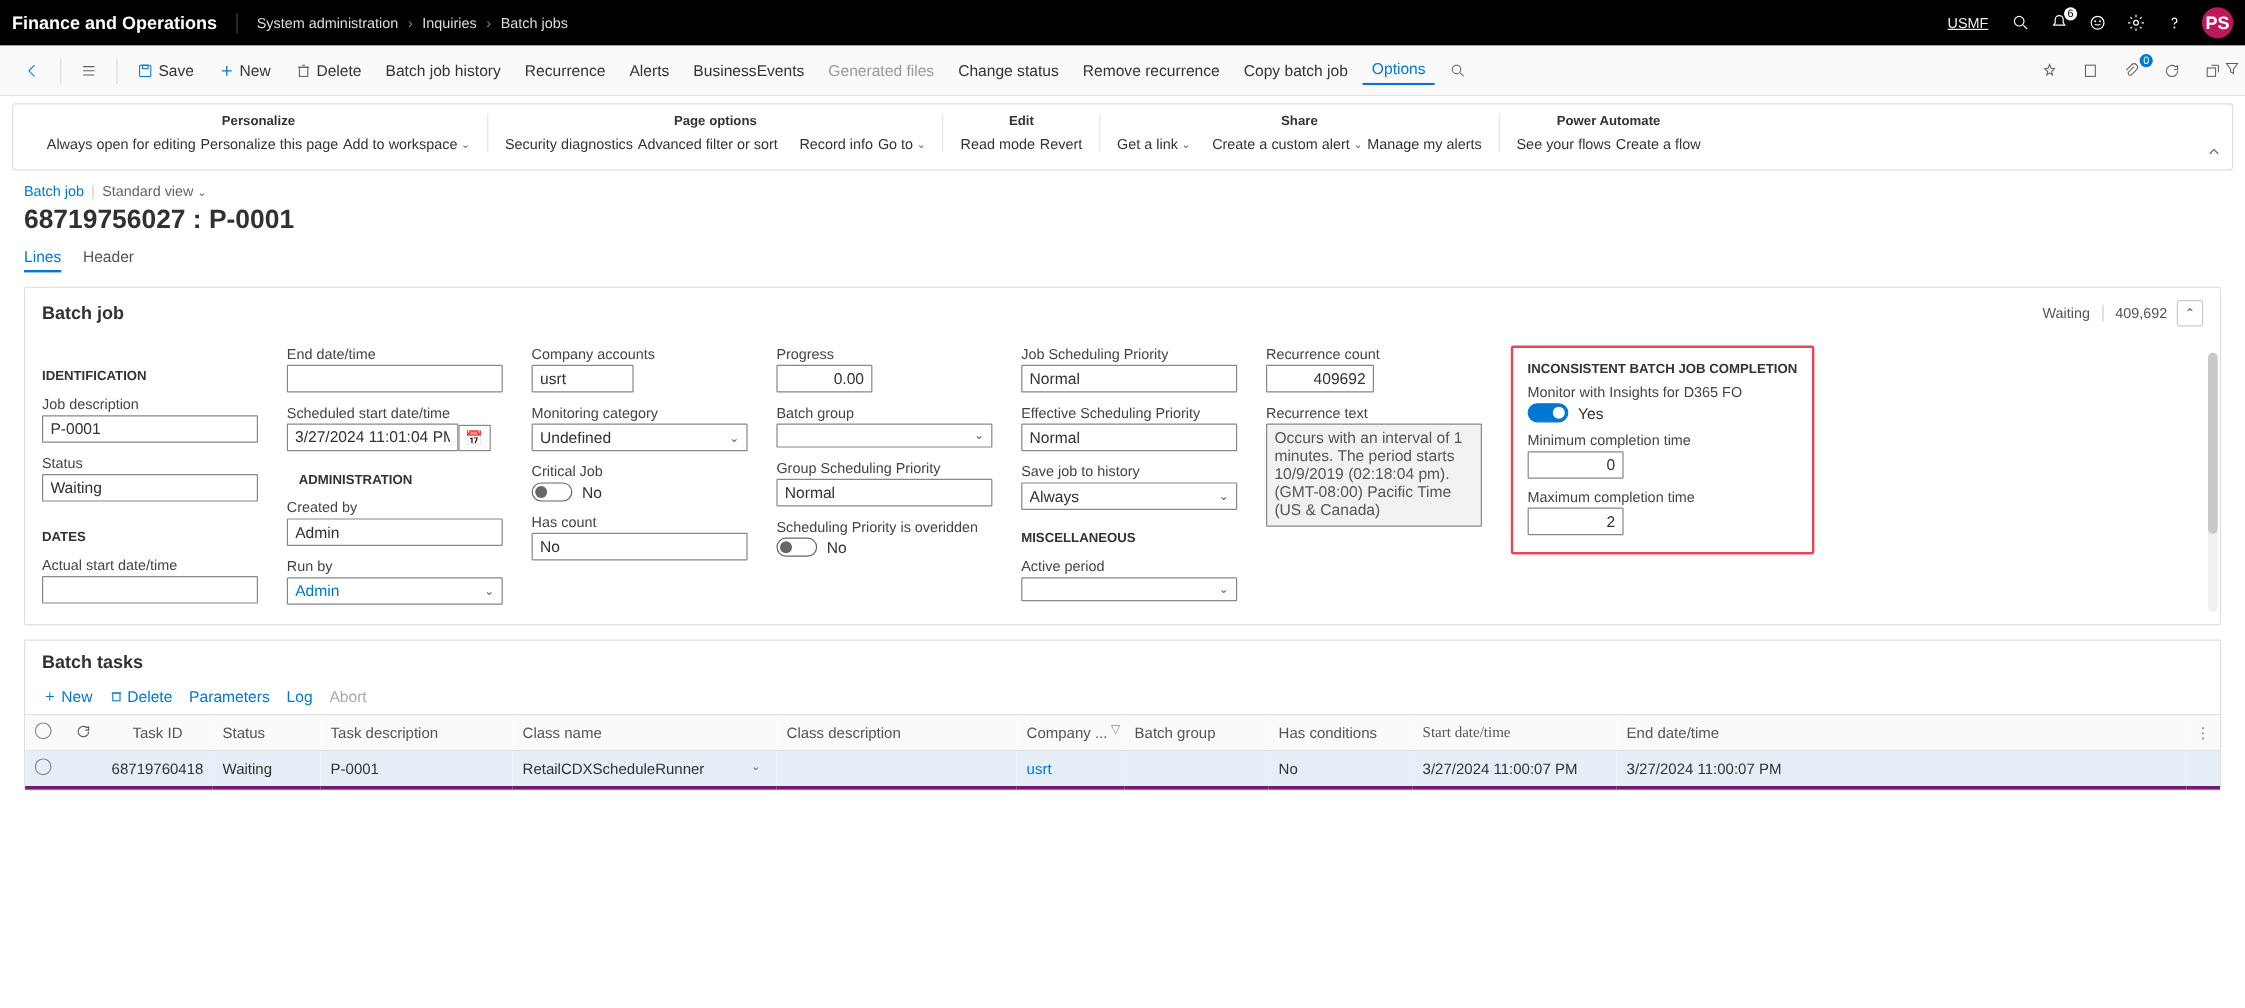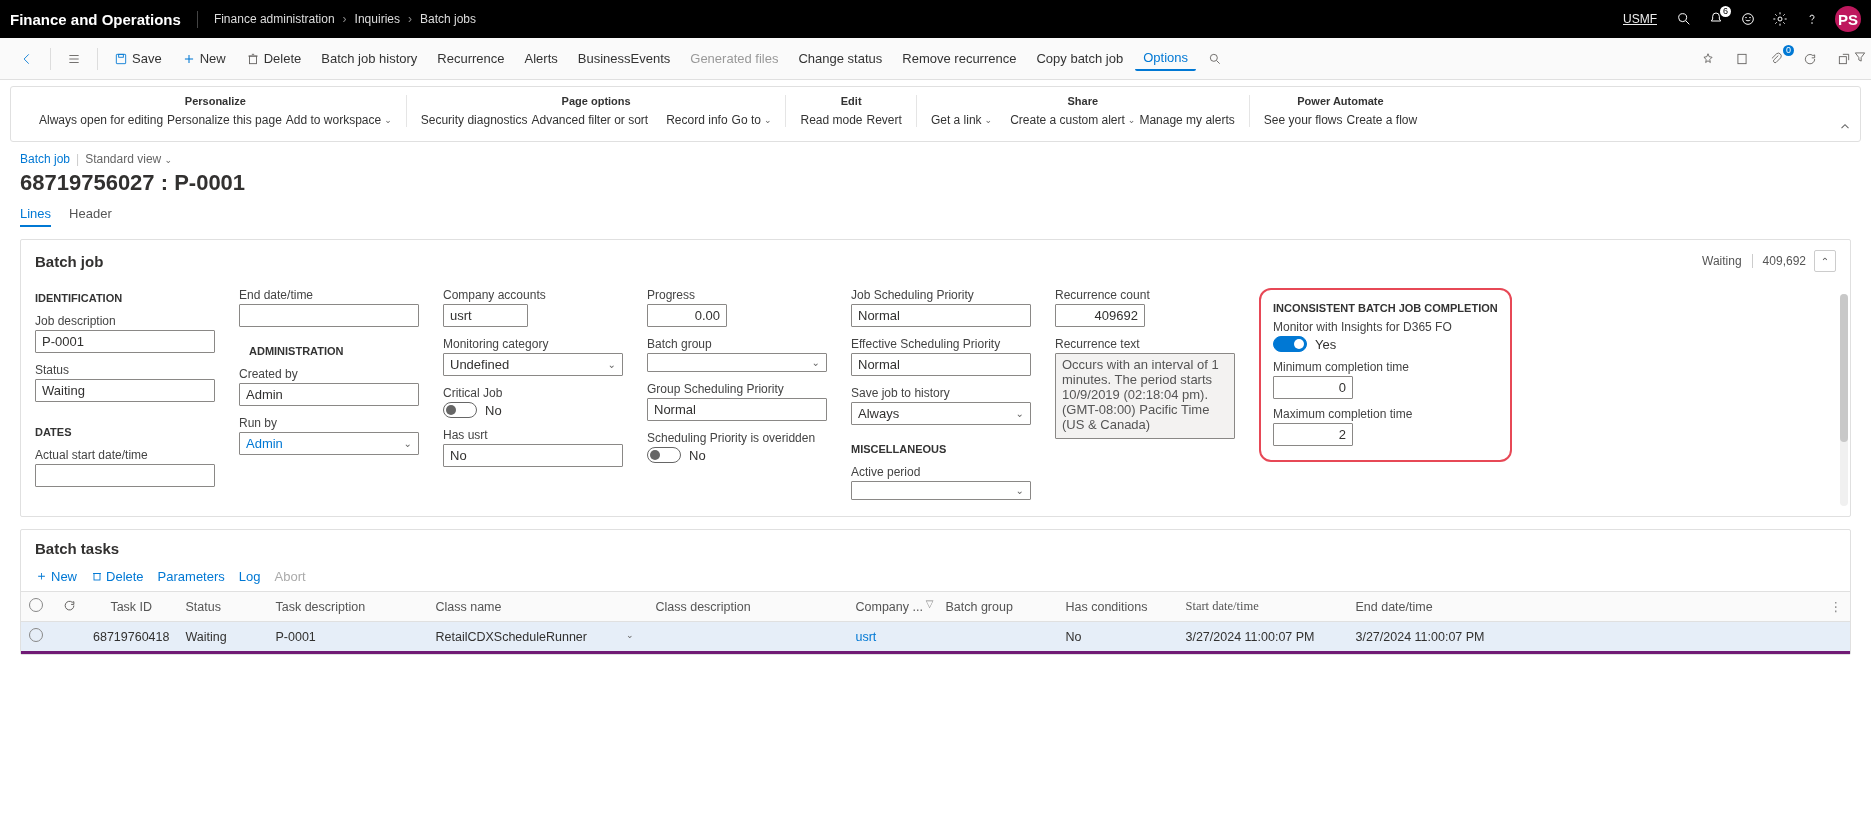--- a/index.html
+++ b/index.html
@@ -72,21 +72,21 @@
 .toggle { display: flex; align-items: center; gap: 8px; }
 .toggle .track { width: 34px; height: 16px; border-radius: 10px; background: #fff; border: 1px solid #666; position: relative; cursor: pointer; }
 .toggle .knob { width: 10px; height: 10px; border-radius: 50%; background: #666; position: absolute; top: 2px; left: 2px; }
 .toggle.on .track { background: #0078d4; border-color: #0078d4; }
 .toggle.on .knob { background: #fff; left: auto; right: 2px; }
 .toggle .lbl { font-size: 13px; }
 .numright { text-align: right; }
 textarea { height: 86px; resize: none; }
 
 
-.highlight-box { border: 2px solid #e74856; border-radius: 12px; padding: 8px 12px 14px 12px; min-width: 210px; }
+.highlight-box { border: 2px solid #e74856; border-radius: 2px; padding: 8px 12px 14px 12px; min-width: 210px; }
 
 
 .caretbox { border: 1px solid #ccc; border-radius: 2px; width: 22px; height: 22px; display: flex; align-items: center; justify-content: center; cursor: pointer; font-size: 10px; color: #555; }
 
 
 .tasks-panel { margin: 12px 20px 16px 20px; border: 1px solid #e0e0e0; border-radius: 2px; }
 .tp-head { padding: 10px 14px 6px 14px; font-weight: 600; font-size: 15px; }
 .tp-toolbar { display: flex; align-items: center; gap: 14px; padding: 4px 14px 6px 14px; font-size: 13px; }
 .tp-toolbar .lnk { color: #0078d4; cursor: pointer; display: flex; align-items: center; gap: 3px; }
 .tp-toolbar .lnk.disabled { color: #aaa; }
@@ -107,21 +107,21 @@
 .vscroll .thumb { position: absolute; left: 0; right: 0; top: 0; height: 70%; background: #c8c8c8; border-radius: 4px; }
 
 .chev-sm { font-size: 9px; color: #666; }
 </style>
 </head>
 <body>
 
 <div class="topbar">
   <div class="brand">Finance and Operations</div>
   <div class="breadcrumb">
-    <span>Finance administration</span>
+    <span>System administration</span>
     <span class="sep">›</span>
     <span>Inquiries</span>
     <span class="sep">›</span>
     <span>Batch jobs</span>
   </div>
   <div class="spacer"></div>
   <div class="right">
     <span class="entity">USMF</span>
     <span class="tb-icon">
         <svg viewBox="0 0 24 24" width="16" height="16">
@@ -337,41 +337,48 @@
     <span class="spacer"></span>
     <span class="status">Waiting</span>
     <span class="count">409,692</span>
     <span class="caretbox">⌃</span>
   </div>
   <div class="vscroll">
       <div class="thumb"></div>
     </div>
   <div class="fp-body">
 
-    <div class="fcol" style="width:180px;">
+    <div class="fcol" style="width:180px;margin-top:16px;">
       <div class="sect-label">IDENTIFICATION</div>
       <div class="fld">
         <label>Job description</label>
         <input type="text" class="w-m" value="P-0001" style="">
       </div>
       <div class="fld">
         <label>Status</label>
         <input type="text" class="w-s ro" value="Waiting" style="">
       </div>
       <div class="sect-label" style="margin-top:14px;">DATES</div>
       <div class="fld">
         <label>Actual start date/time</label>
         <input type="text" class="w-m ro" value="" style="">
       </div>
     </div>
 
     <div class="fcol" style="width:180px;">
       <div class="fld">
         <label>End date/time</label>
         <input type="text" class="w-m ro" value="" style="">
+      </div>
+      <div class="fld">
+        <label>Scheduled start date/time</label>
+        <div class="dateinput w-m">
+          <input type="text" value="3/27/2024 11:01:04 PM" style="">
+          <span class="cal">📅</span>
+        </div>
       </div>
       <div class="sect-label" style="margin-top:8px;margin-left:10px;">ADMINISTRATION</div>
       <div class="fld">
         <label>Created by</label>
         <input type="text" class="w-s ro" value="Admin" style="">
       </div>
       <div class="fld">
         <label>Run by</label>
         <div class="select w-s">
             <span class="txtlink">Admin</span>
@@ -395,21 +402,21 @@
       <div class="fld">
         <label>Critical Job</label>
         <div class="toggle">
             <span class="track">
               <span class="knob"></span>
             </span>
             <span class="lbl">No</span>
           </div>
       </div>
       <div class="fld">
-        <label>Has usrt</label>
+        <label>Has count</label>
         <input type="text" class="w-s ro" value="No" style="">
       </div>
     </div>
 
     <div class="fcol" style="width:180px;">
       <div class="fld">
         <label>Progress</label>
         <input type="text" class="ro numright" style="width: 80px;" value="0.00">
       </div>
       <div class="fld">

